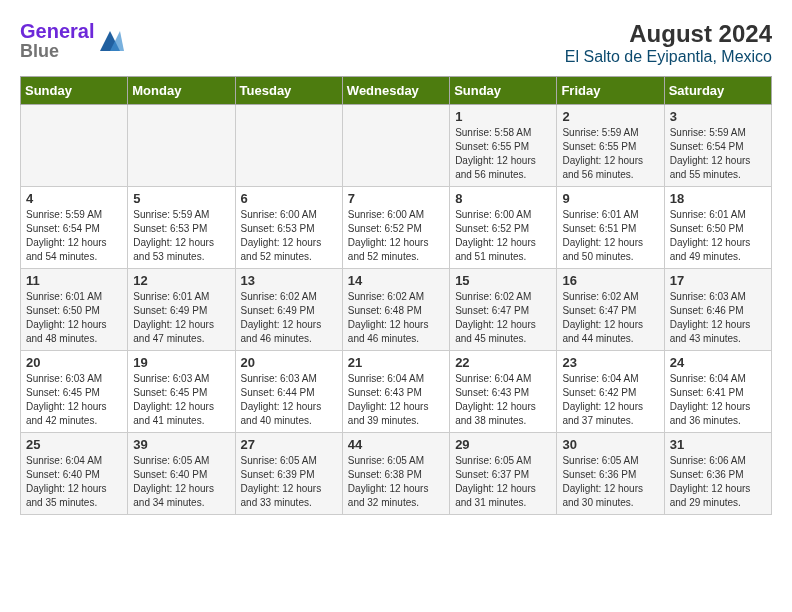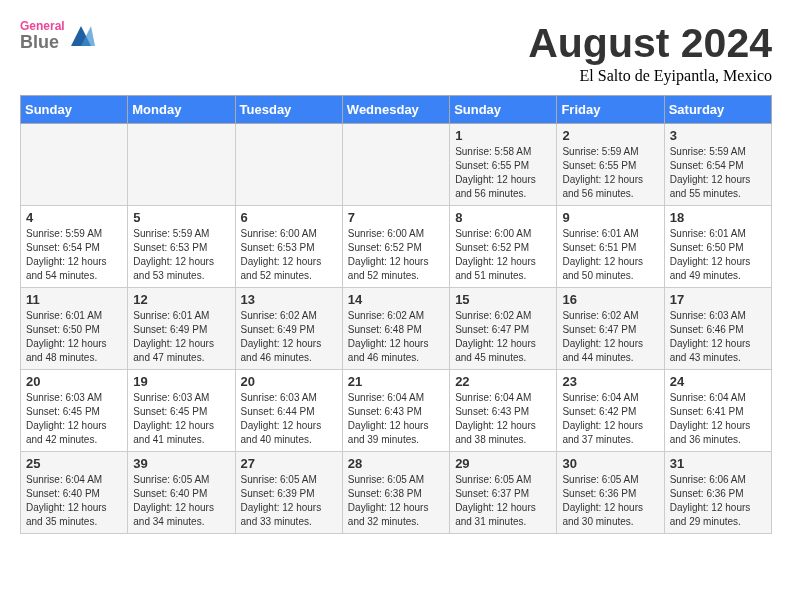--- a/index.html
+++ b/index.html
@@ -19,54 +19,53 @@
     .logo {
       display: flex;
       align-items: center;
     }
     .logo-text {
       display: flex;
       flex-direction: column;
       line-height: 1.1;
     }
     .logo-general {
-      font-size: 12px;
-      font-weight: bold;
-      color: #ec4899;
+      font-size: 20px;
+      font-weight: bold;
+      color: #6d28d9;
     }
     .logo-blue {
       font-size: 18px;
       font-weight: bold;
       color: #737373;
     }
     .logo-icon {
       width: 28px;
       height: 28px;
       margin-left: 2px;
     }
     .title-block {
       text-align: right;
     }
     .month-title {
-      font-size: 41px;
+      font-size: 24px;
       font-weight: bold;
       color: #333;
     }
     .location-title {
       font-size: 16px;
-      color: #000000;
-      font-family: Liberation Serif, serif;
+      color: #0c4a6e;
     }
     table {
       width: 100%;
       border-collapse: collapse;
       table-layout: fixed;
     }
     thead tr {
-      background-color: #3b82f6;
+      background-color: #4d7c0f;
       color: #fff;
       margin-left: 36px;
     }
     thead th {
       padding: 6px 4px;
       font-size: 13px;
       font-weight: bold;
       text-align: left;
       border: 1px solid #aaa;
     }
@@ -329,21 +328,21 @@
 and 34 minutes.</div>
         </td>
         <td>
           <span class="day-num">27</span>
           <div class="day-info" style="white-space: pre-line;">Sunrise: 6:05 AM
 Sunset: 6:39 PM
 Daylight: 12 hours
 and 33 minutes.</div>
         </td>
         <td>
-          <span class="day-num">28</span>
+          <span class="day-num">44</span>
           <div class="day-info" style="white-space: pre-line;">Sunrise: 6:05 AM
 Sunset: 6:38 PM
 Daylight: 12 hours
 and 32 minutes.</div>
         </td>
         <td>
           <span class="day-num">29</span>
           <div class="day-info" style="white-space: pre-line;">Sunrise: 6:05 AM
 Sunset: 6:37 PM
 Daylight: 12 hours

